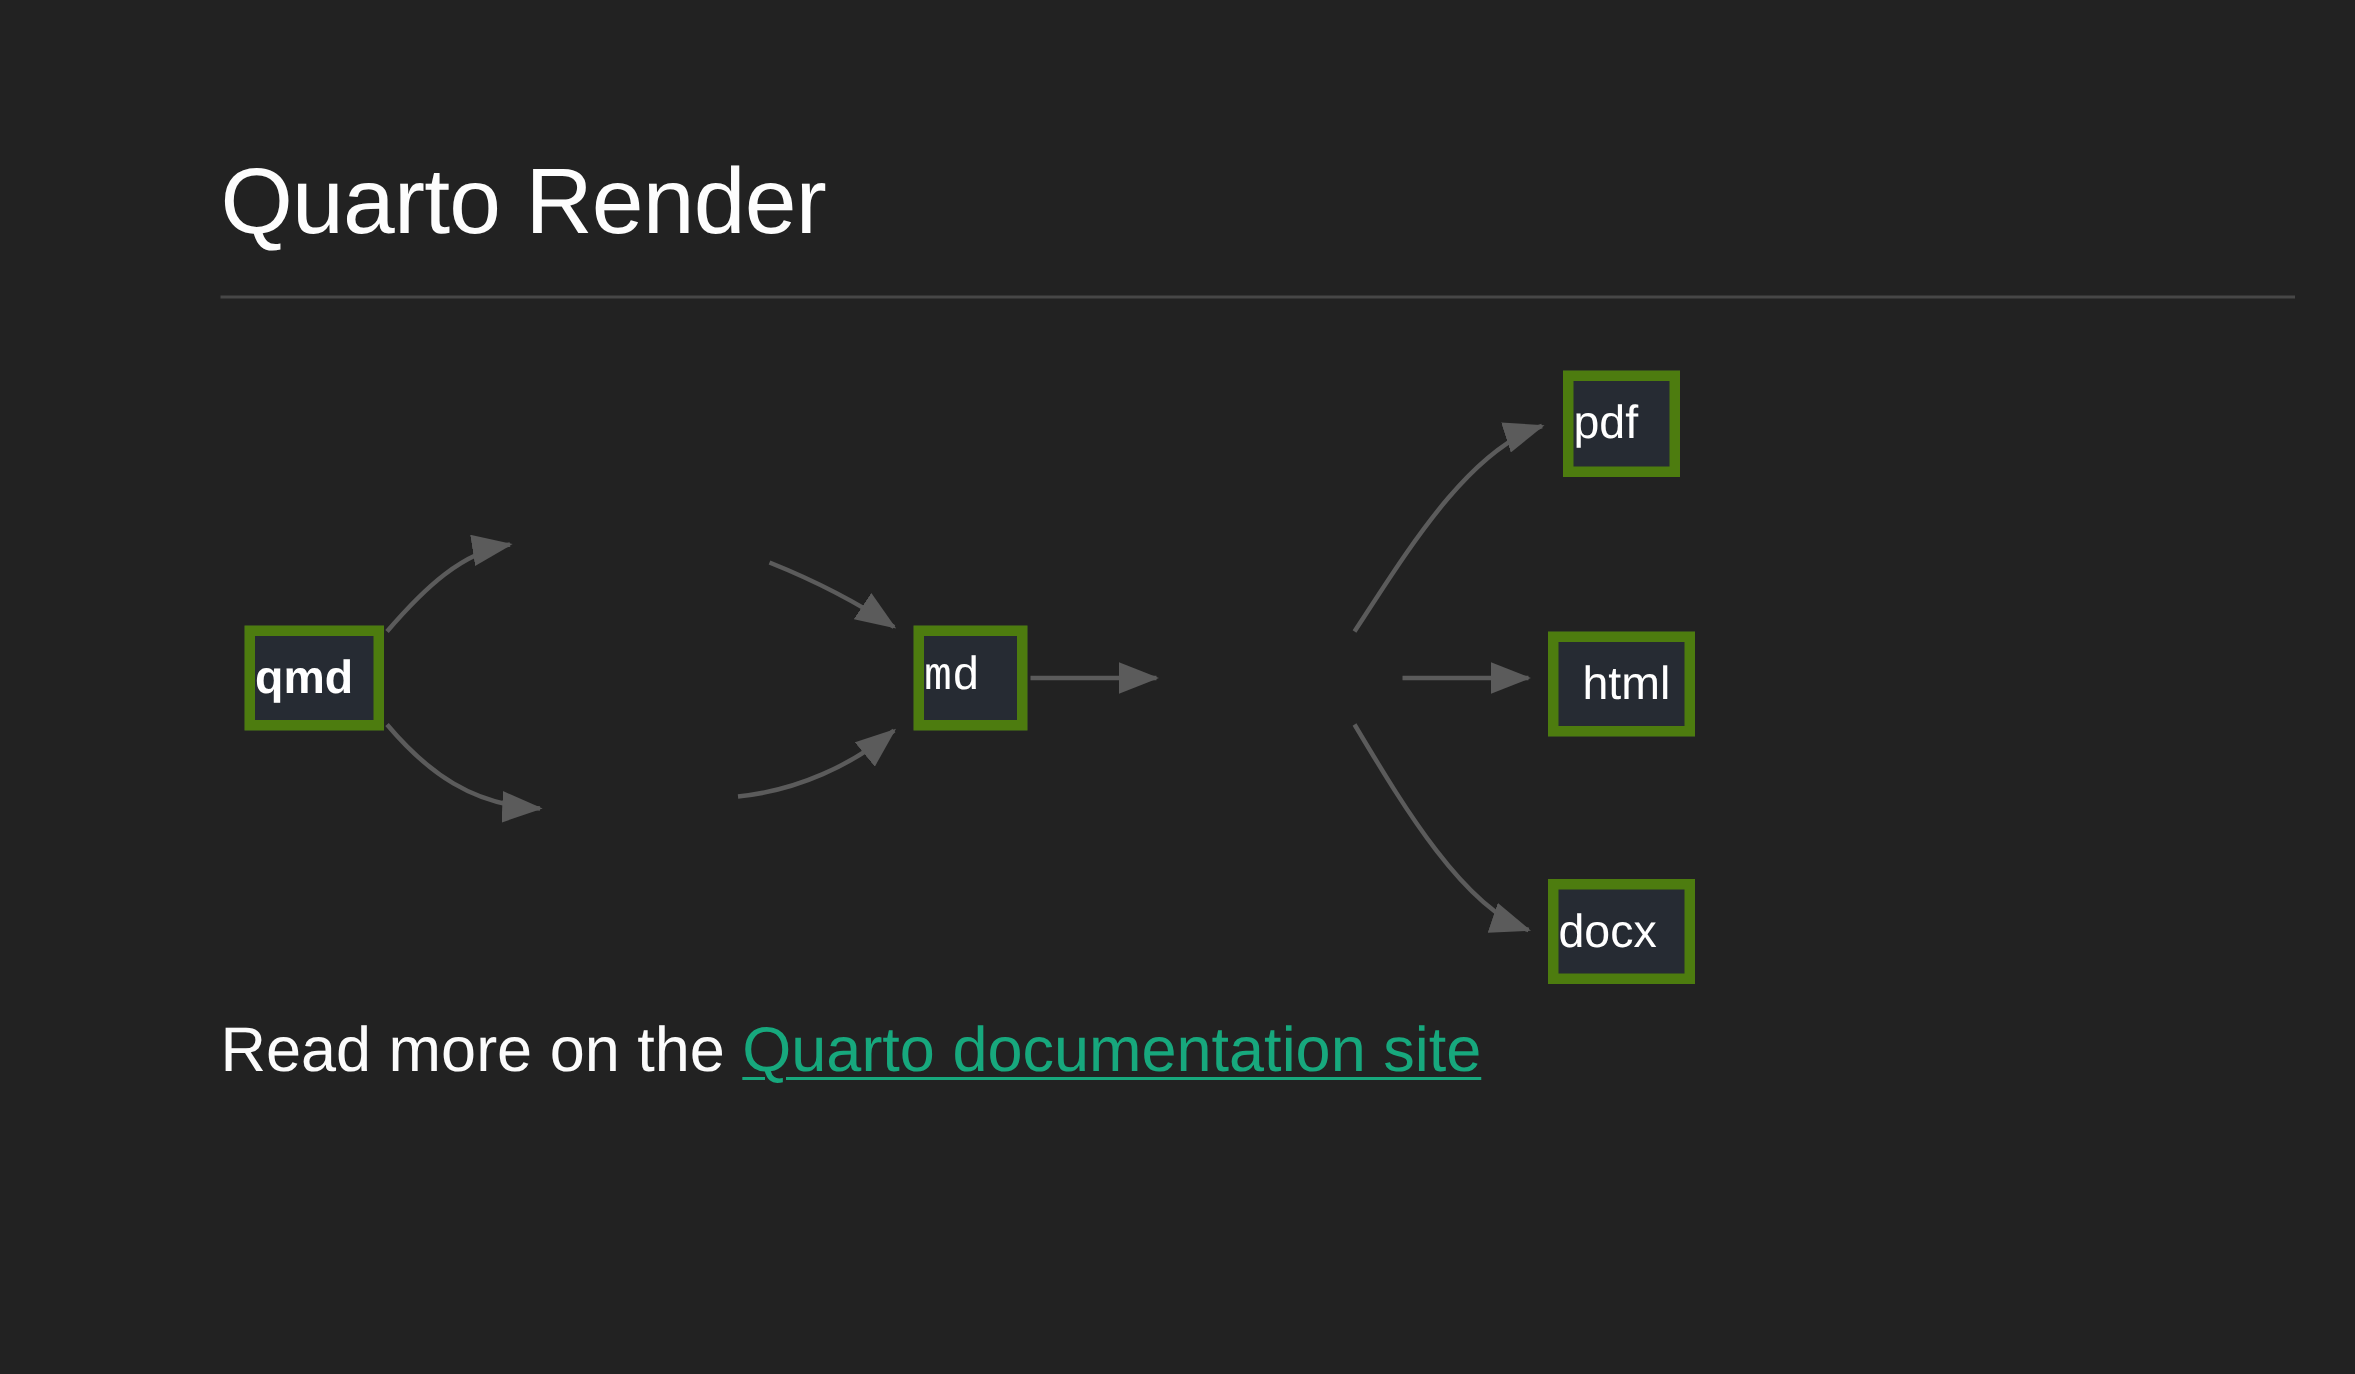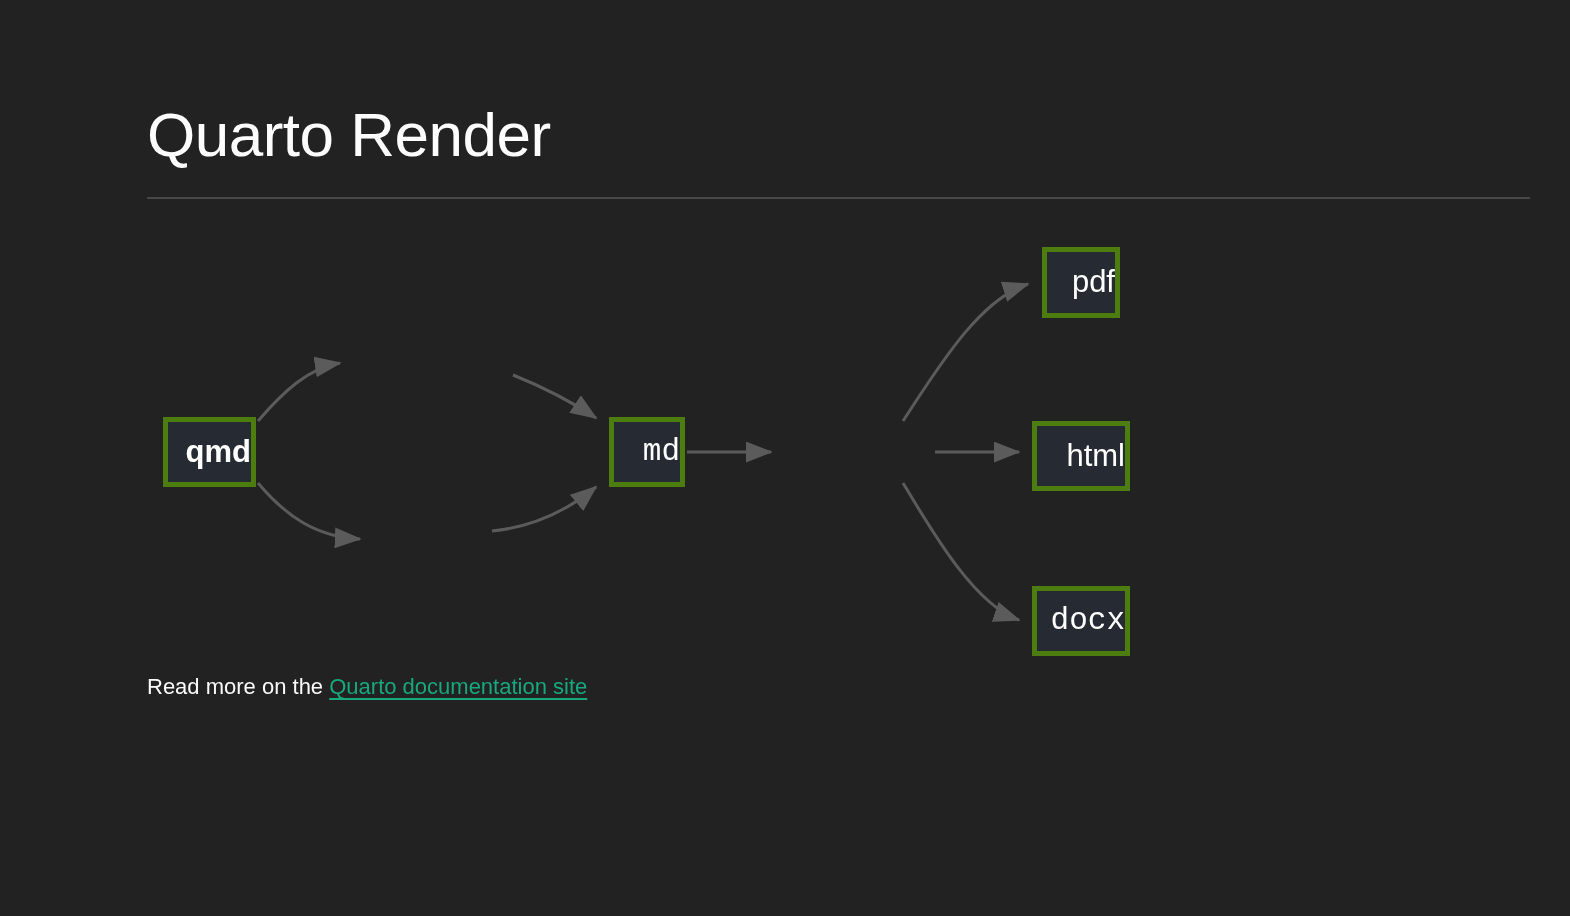--- a/index.html
+++ b/index.html
@@ -40,50 +40,50 @@
   .diagram {
     position:absolute;
     left:0; top:0;
     width:1570px; height:916px;
     pointer-events:none;
   }
   .diagram svg { display:block; }
   .node {
     position:absolute;
     background:#262b33;
-    border:5px solid #4d7c0f;
+    border:7px solid #4d7c0f;
     color:#ffffff;
     display:flex;
     align-items:center;
-    justify-content:flex-end;
+    justify-content:flex-start;
     font-size:31px;
     font-weight:400;
     line-height:1;
     white-space:nowrap;
   }
   .node.rect   { border-radius:0; }
   .node.stadium{ border-radius:999px; }
   .node-label { display:block; transform:translateY(-1px); }
 
   
   #node-qmd     { left:123px;  top:417px; width:93px;  height:70px;font-weight:bold; }
   #node-jupyter { left:314px;  top:336px; width:157px; height:62px; }
   #node-knitr   { left:335px;  top:505px; width:115px; height:62px; }
   #node-md      { left:569px;  top:417px; width:76px;  height:70px;font-family:Liberation Mono, monospace; }
   #node-pandoc  { left:744px;  top:421px; width:149px; height:62px; }
   #node-pdf     { left:1002px; top:247px; width:78px;  height:71px; }
   #node-html    { left:992px;  top:421px; width:98px;  height:70px;padding-left:16px; }
-  #node-docx    { left:992px;  top:586px; width:98px;  height:70px;font-family:Liberation Mono, monospace; }
+  #node-docx    { left:992px;  top:586px; width:98px;  height:70px; }
 
   
   .footer-text {
     position:absolute;
     left:107px;
     top:673px;
-    font-size:22px;
+    font-size:42px;
     color:#fbfbfb;
     line-height:1.3;
     white-space:nowrap;
   }
   .footer-text a,
   .doc-link {
     color:#17a87d;
     text-decoration:underline;
     text-underline-offset:4px;
     text-decoration-thickness:2px;

